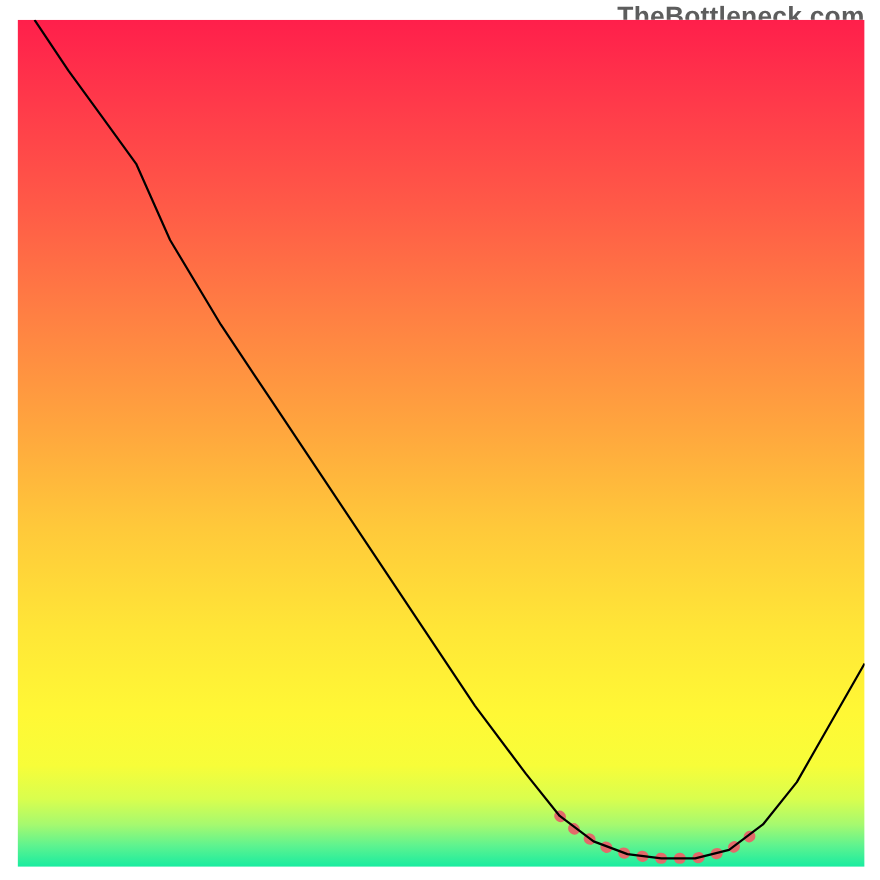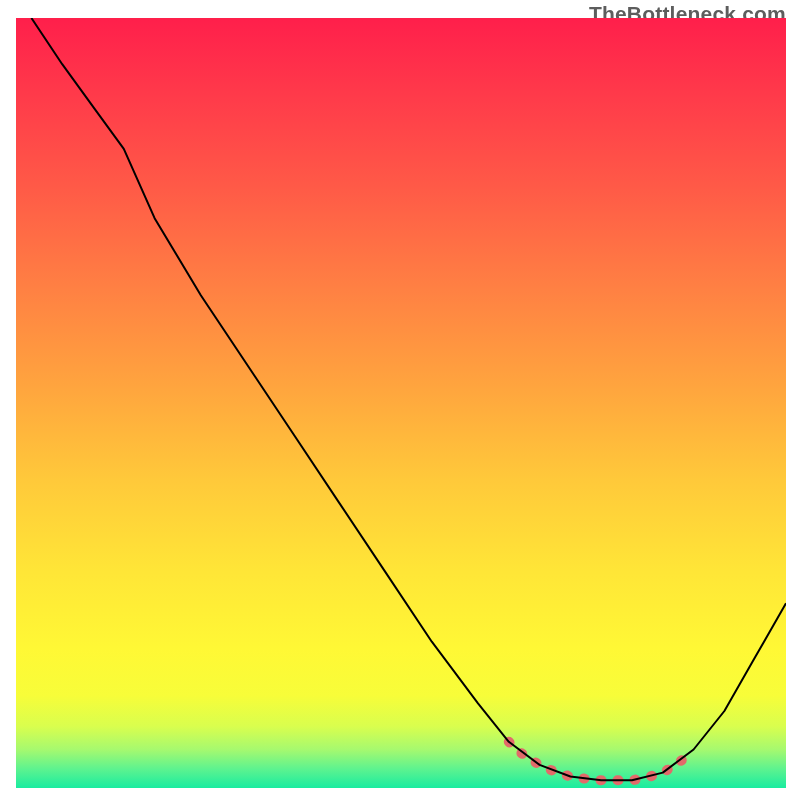--- a/index.html
+++ b/index.html
@@ -24,21 +24,21 @@
     height: 770px;
     background: #ffffff;
   }
   svg {
     display: block;
   }
   .watermark {
     position: absolute;
     top: 2px;
     right: 14px;
-    font-size: 21px;
+    font-size: 24px;
     font-weight: 600;
     color: #5d5d5d;
     letter-spacing: 0.2px;
   }
 </style>
 </head>
 <body>
 
 <div class="wrap">
   <div class="watermark">TheBottleneck.com</div>

